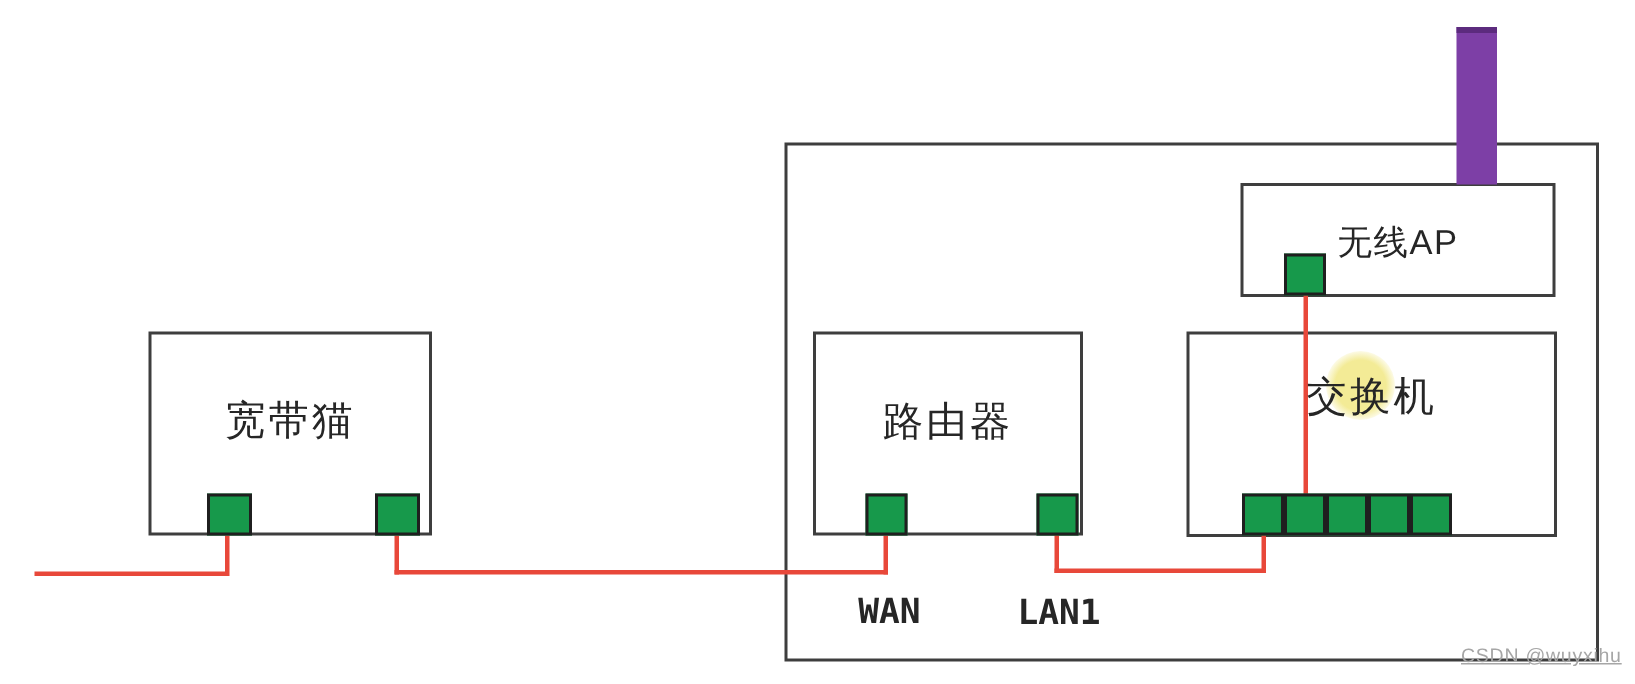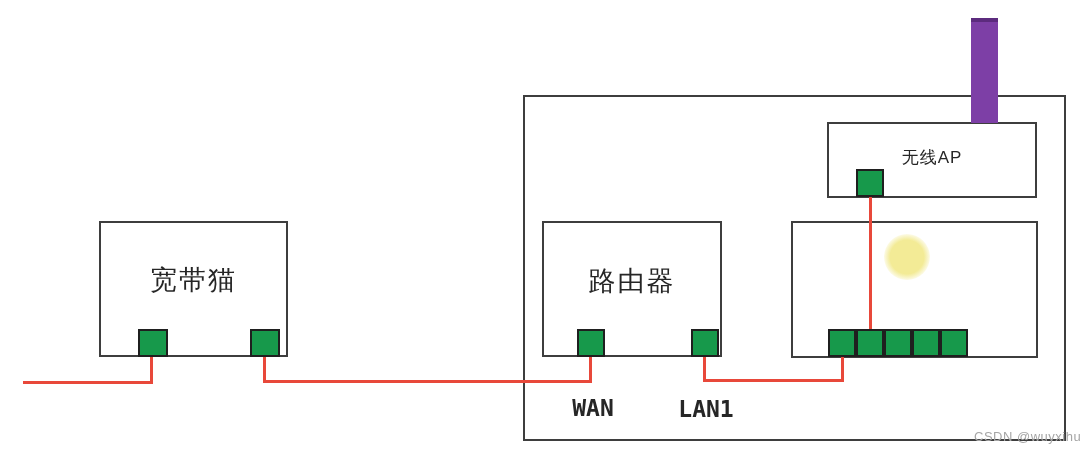--- a/index.html
+++ b/index.html
@@ -19,21 +19,21 @@
     font-family:"Liberation Sans", sans-serif;
   }
   .box{
     position:absolute;border:2px solid var(--border-gray);background:transparent;
     box-sizing:border-box;z-index:2;
   }
   .device-label{
     position:absolute;left:0;right:0;text-align:center;
     color:var(--text-dark);font-size:27px;letter-spacing:2px;z-index:5;
   }
-  .ap-label{font-size:17px;letter-spacing:1px;}
+  .ap-label{font-size:23px;letter-spacing:1px;}
   .port{
     position:absolute;width:28px;height:28px;box-sizing:border-box;
     background:var(--port-green);border:2px solid var(--port-border);z-index:6;
   }
   .cable{position:absolute;background:var(--cable-red);z-index:4;}
   .cable.h{height:3px;}
   .cable.v{width:3px;}
   .antenna{
     position:absolute;left:971px;top:18px;width:27px;height:105px;
     background:var(--antenna-purple);border-top:4px solid var(--antenna-purple-dark);
@@ -43,21 +43,21 @@
     position:absolute;left:884px;top:234px;width:46px;height:46px;border-radius:50%;
     background:radial-gradient(circle, var(--highlight-yellow) 52%, rgba(243,235,150,0.0) 76%);
     z-index:3;
   }
   .port-text{
     position:absolute;width:90px;text-align:center;color:var(--text-dark);
     font-family:"DejaVu Sans Mono", monospace;font-size:23px;font-weight:bold;z-index:5;
   }
   .watermark{
     position:absolute;left:974px;top:429px;color:var(--watermark-gray);
-    font-size:13px;letter-spacing:0.5px;z-index:10;white-space:nowrap;
+    font-size:13px;letter-spacing:0.5px;z-index:10;white-space:nowrap;text-decoration:underline;
   }
 </style>
 </head>
 <body>
 
 <div class="stage">
 
   <div class="box" style="left:523px;top:95px;width:543px;height:346px;z-index:1;"></div>
 
   <div class="antenna"></div>
@@ -69,20 +69,21 @@
   <div class="port" style="left:250px;top:329px;width:30px;"></div>
 
   <div class="box" style="left:542px;top:221px;width:180px;height:136px;">
     <div class="device-label" style="top:40px;">路由器</div>
   </div>
   <div class="port" style="left:577px;top:329px;"></div>
   <div class="port" style="left:691px;top:329px;"></div>
 
   <div class="box" style="left:791px;top:221px;width:247px;height:137px;"></div>
   <div class="highlight"></div>
+  <div class="device-label" style="left:791px;width:247px;top:246px;">交换机</div>
   <div class="port" style="left:828px;top:329px;"></div>
   <div class="port" style="left:856px;top:329px;"></div>
   <div class="port" style="left:884px;top:329px;"></div>
   <div class="port" style="left:912px;top:329px;"></div>
   <div class="port" style="left:940px;top:329px;"></div>
 
   <div class="box" style="left:827px;top:122px;width:210px;height:76px;">
     <div class="device-label ap-label" style="top:22px;">无线AP</div>
   </div>
   <div class="port" style="left:856px;top:169px;"></div>

